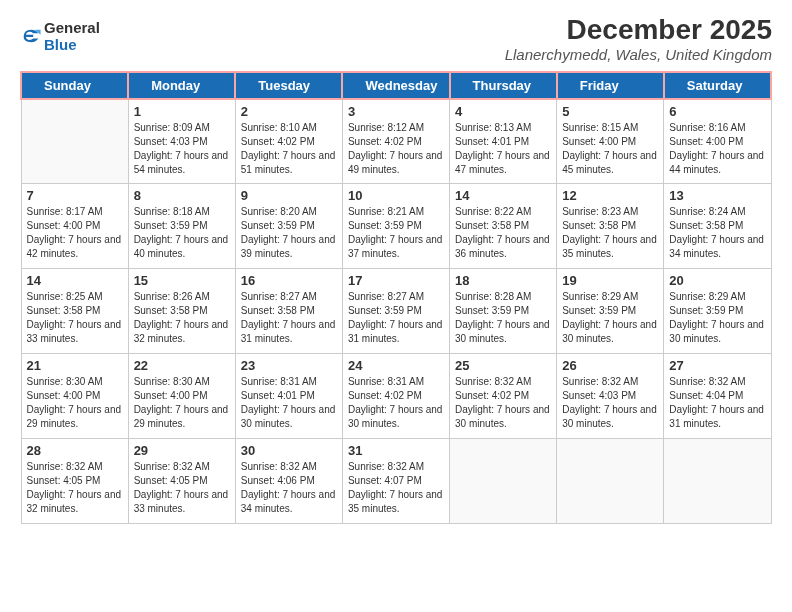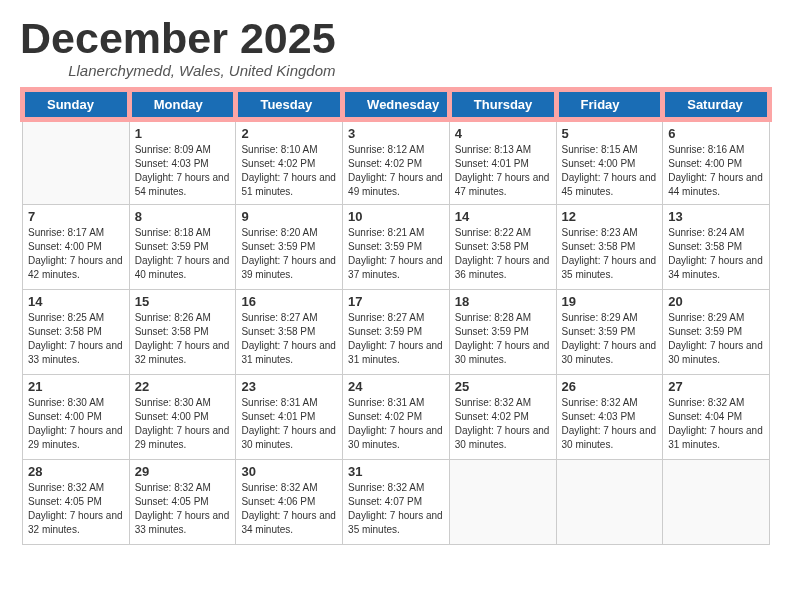--- a/index.html
+++ b/index.html
@@ -43,42 +43,42 @@
     }
     .logo-icon {
       width: 22px;
       height: 22px;
       margin-right: 2px;
     }
     .title-block {
       text-align: right;
     }
     .month-title {
-      font-size: 43px;
+      font-size: 28px;
       font-weight: bold;
       color: #333;
       line-height: 1.1;
     }
     .location {
       font-size: 15px;
       color: #555;
       font-style: italic;
     }
     .calendar {
       width: 100%;
       border-collapse: collapse;
       table-layout: fixed;
     }
     .calendar th {
       background-color: #1a6db5;
       color: #fff;
       text-align: left;
       padding: 5px 22px;
       font-size: 13px;
-      border: 5px solid #fca5a5;
+      border: 2px solid #fca5a5;
     }
     .calendar td {
       vertical-align: top;
       border: 1px solid #ccc;
       padding: 4px 5px;
       font-size: 10.2px;
       color: #333;
       height: 85px;
     }
     .calendar td.empty {
@@ -94,20 +94,30 @@
       font-size: 10px;
       line-height: 1.4;
       color: #333;
     }
   </style>
 </head>
 <body>
 
 <div class="page">
   <div class="header">
+    <div class="logo">
+      <svg class="logo-icon" viewBox="0 0 30 30" xmlns="http://www.w3.org/2000/svg">
+        <path d="M5 15 Q5 5 15 5 Q22 5 25 10 L18 10 Q16 8 13 8 Q9 8 8 12 L18 12 L18 15 L8 15 Q9 19 13 19 Q16 19 18 17 L25 17 Q22 22 15 22 Q5 22 5 15 Z" fill="#1a6db5"></path>
+        <path d="M20 5 L28 5 L28 12 Z" fill="#4da6e0"></path>
+      </svg>
+      <div class="logo-text">
+        <span class="logo-general">General</span>
+        <span class="logo-blue">Blue</span>
+      </div>
+    </div>
     <div class="title-block">
       <div class="month-title">December 2025</div>
       <div class="location">Llanerchymedd, Wales, United Kingdom</div>
     </div>
   </div>
 
   <table class="calendar">
     <thead>
       <tr>
       <th>Sunday</th>

